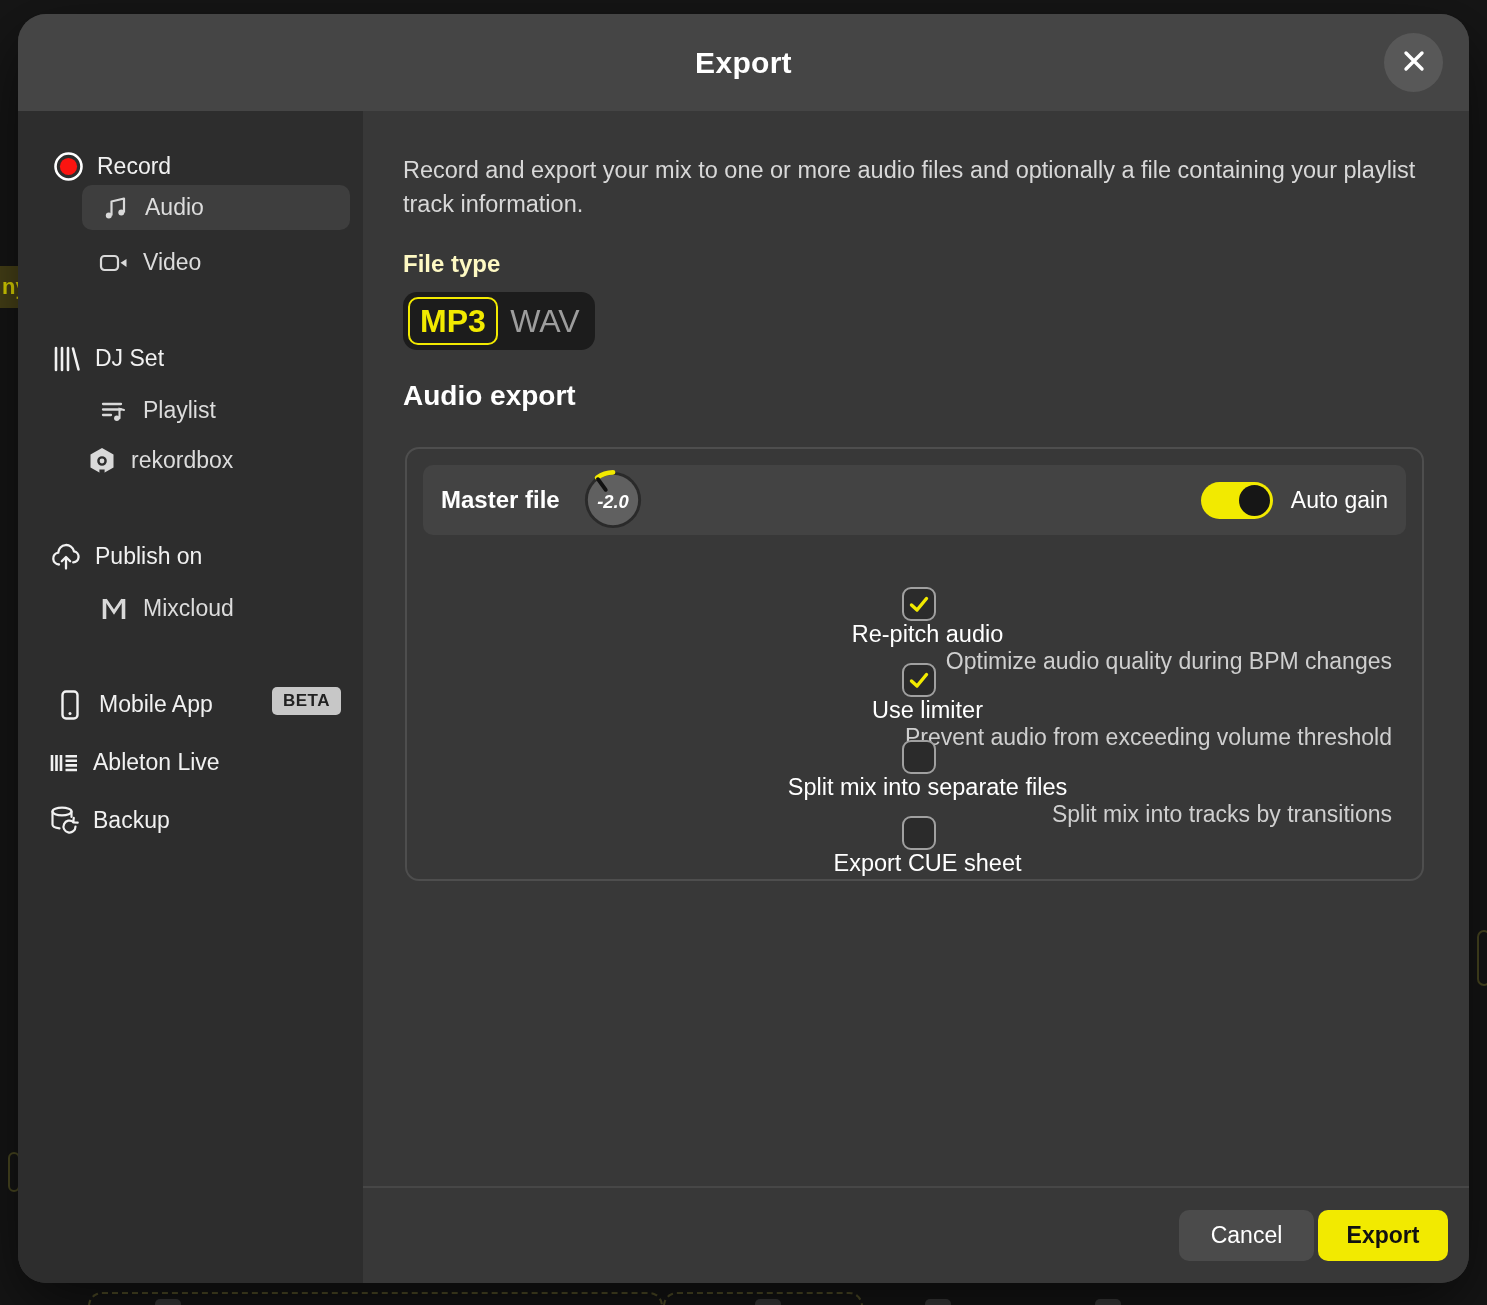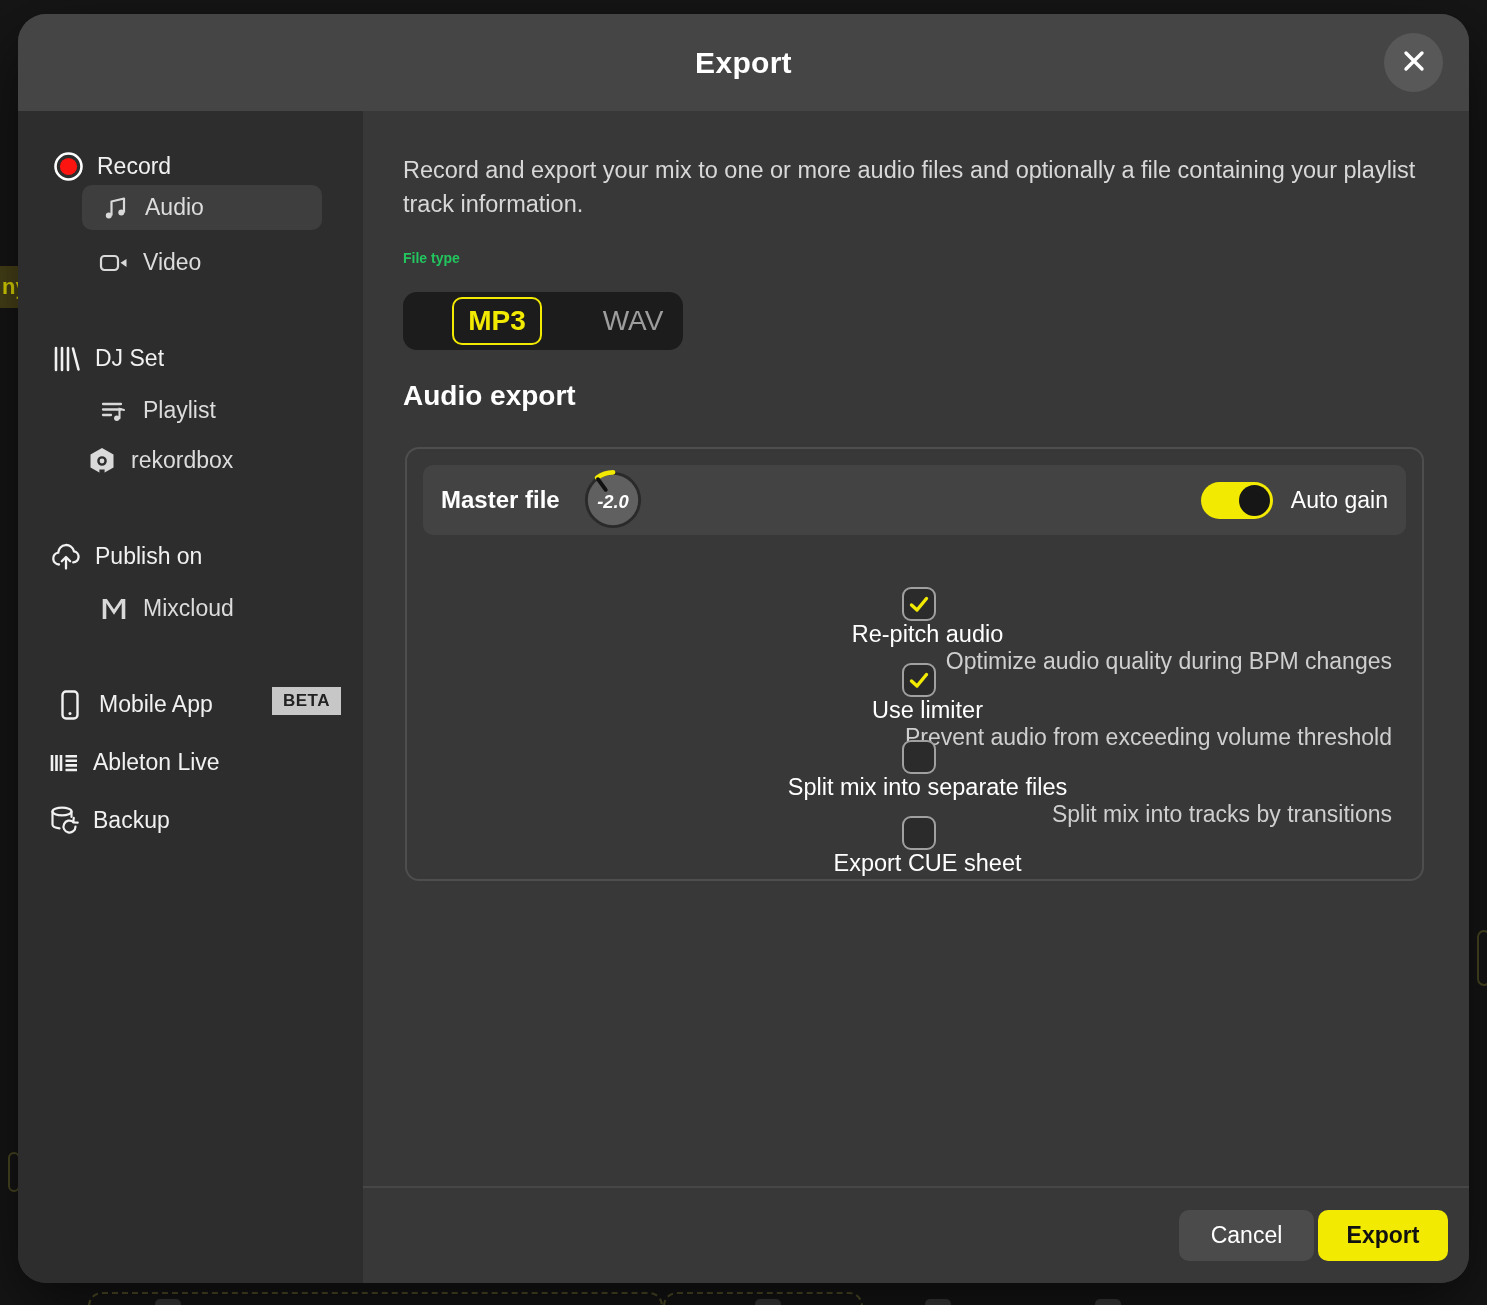--- a/index.html
+++ b/index.html
@@ -35,31 +35,31 @@
 
   
   .sidebar { position:absolute; left:0; top:97px; width:345px; bottom:0; background:#2d2d2d; }
   .side-row { position:absolute; height:45px; display:flex; align-items:center; color:#f1f1f1;
     font-size:23px; cursor:pointer; }
   .side-row .lbl { white-space:nowrap; }
   .side-row.sub { color:#dcdcdc; }
   .side-row .icon { display:flex; align-items:center; justify-content:center; width:32px; margin-right:13px; }
   .side-row.selected-bg { background:#3e3e3e; border-radius:10px; }
   .beta-badge { position:absolute; right:22px; background:#c7c7c7; color:#222;
-    font-size:17px; font-weight:700; padding:4px 11px; border-radius:0; letter-spacing:.5px; }
+    font-size:17px; font-weight:700; padding:4px 11px; border-radius:5px; letter-spacing:.5px; }
 
   
   .content { position:absolute; left:345px; top:97px; right:0; bottom:0; background:#383838; }
   .desc { position:absolute; left:40px; top:42px; width:1030px; color:#d8d8d8;
     font-size:23.5px; line-height:34px; }
-  .file-type-label { position:absolute; left:40px; top:139px; color:#22c55e; font-size:14px; font-weight:700; }
+  .file-type-label { position:absolute; left:40px; top:139px; color:#fef9c3; font-size:24px; font-weight:700; }
   .seg-control { position:absolute; left:40px; top:181px; height:58px; background:#1c1c1c;
     border-radius:14px; display:flex; align-items:center; padding:5px; gap:2px; }
   .seg-opt { min-width:90px; height:48px; border-radius:10px; display:flex; align-items:center;
-    justify-content:center; font-size:28px; color:#9d9d9d; cursor:pointer; border:2px solid transparent;margin-left:44px; }
+    justify-content:center; font-size:32px; color:#9d9d9d; cursor:pointer; border:2px solid transparent; }
   .seg-opt.on { color:#f2ea00; border-color:#f2ea00; font-weight:600; }
   .section-heading { position:absolute; left:40px; top:269px; color:#fff; font-size:28px; font-weight:700; }
 
   .panel { position:absolute; left:42px; top:336px; width:1019px; height:434px;
     border:2px solid #4e4e4e; border-radius:14px; }
   .master-row { position:absolute; left:16px; top:16px; right:16px; height:70px;
     background:#434343; border-radius:10px; display:flex; align-items:center; padding:0 18px; }
   .master-label { color:#fff; font-size:24px; font-weight:600; margin-right:22px; }
   .knob { width:62px; height:62px; cursor:pointer;font-style:italic; }
   .master-right { margin-left:auto; display:flex; align-items:center; gap:18px; }
@@ -121,21 +121,21 @@
       <div class="side-row" style="left:34px; top:33px;">
         <span class="icon">
           <svg width="31" height="31" viewBox="0 0 31 31">
               <circle cx="15.5" cy="15.5" r="13" fill="none" stroke="#fff" stroke-width="2.6"></circle>
               <circle cx="15.5" cy="15.5" r="8.6" fill="#fb1410"></circle>
             </svg>
         </span>
         <span class="lbl">Record</span>
       </div>
 
-      <div class="side-row sub selected-bg" style="left:64px; top:74px; width:240px; padding-left:18px;">
+      <div class="side-row sub selected-bg" style="left:64px; top:74px; width:268px; padding-left:18px;">
         <span class="icon">
           <svg width="28" height="28" viewBox="0 0 28 28">
               <path d="M9.5 21.5 V7.5 L22 4.5 V18.5" fill="none" stroke="#d9d9d9" stroke-width="2.2" stroke-linejoin="round"></path>
               <circle cx="6.8" cy="21.5" r="3" fill="#d9d9d9"></circle>
               <circle cx="19.3" cy="18.5" r="3" fill="#d9d9d9"></circle>
             </svg>
         </span>
         <span class="lbl">Audio</span>
       </div>
 

